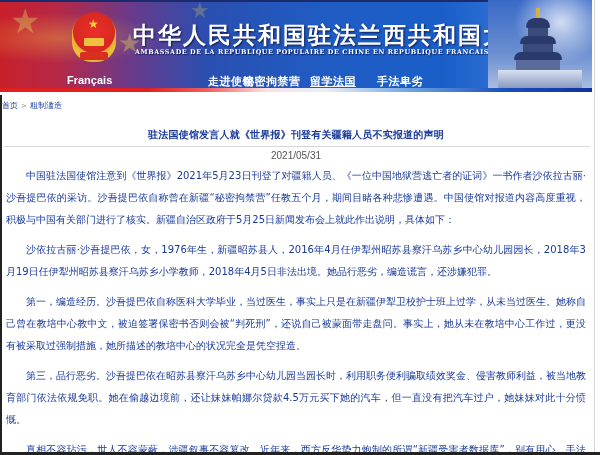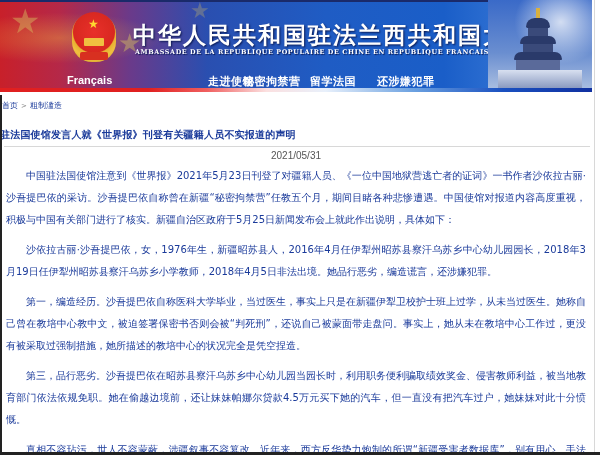--- a/index.html
+++ b/index.html
@@ -73,21 +73,21 @@
     background: linear-gradient(90deg, #e02020 0%, #e02020 25%, #f06060 35%, #fbe0e0 45%, #e8f0fb 55%, #6aa0e0 70%, #1a50c0 85%, #1030a0 100%);
   }
 
   
   .breadcrumb { position: absolute; left: 2px; top: 100px; font-size: 8px; white-space: nowrap; }
   .crumb-link { color: #1a3a9a; cursor: pointer; }
   .crumb-sep { color: #888; margin: 0 3px; font-size: 7px; }
 
   
   .article-title {
-    position: absolute; left: 0; top: 128px; width: 592px; 
+    position: absolute; left: 0; top: 128px; width: 592px; text-align: center;
     color: #1a3a9a; font-weight: bold; font-size: 10px; letter-spacing: 0.2px;
   }
   .title-divider { position: absolute; left: 4px; top: 146px; width: 586px; height: 1px; background: #d8d8d8; }
   .article-date {
     position: absolute; left: 0; top: 150px; width: 592px; text-align: center;
     color: #555; font-size: 10px; font-family: "Liberation Sans", sans-serif;
   }
   .content { position: absolute; left: 6px; top: 165px; width: 580px; }
   .para {
     color: #1a3a9a; font-size: 10px; line-height: 22px; text-indent: 2em;
@@ -123,22 +123,22 @@
       <div class="temple-body2"></div>
       <div class="temple-roof3"></div>
       <div class="temple-body3"></div>
       <div class="temple-base"></div>
     </div>
 
     <div class="nav-row">
       <span class="nav-francais">Français</span>
       <span class="nav-item" style="left:176px;margin-left:32px;">走进使馆</span>
       <span class="nav-item" style="left:243px;">秘密拘禁营</span>
-      <span class="nav-item" style="left:310px;">留学法国</span>
-      <span class="nav-item" style="left:377px;">还涉嫌犯罪</span>
+      <span class="nav-item" style="left:310px;text-decoration:underline;">留学法国</span>
+      <span class="nav-item" style="left:377px;">手法卑劣</span>
     </div>
   </div>
   <div class="banner-bottom-bar"></div>
 
   <div class="breadcrumb">
     <span class="crumb-link">首页</span><span class="crumb-sep">&gt;</span><span class="crumb-link">粗制滥造</span>
   </div>
 
   <div class="article-title">驻法国使馆发言人就《世界报》刊登有关疆籍人员不实报道的声明</div>
   <div class="title-divider"></div>

